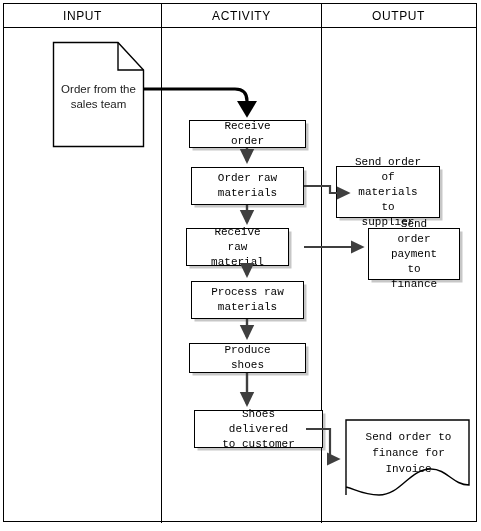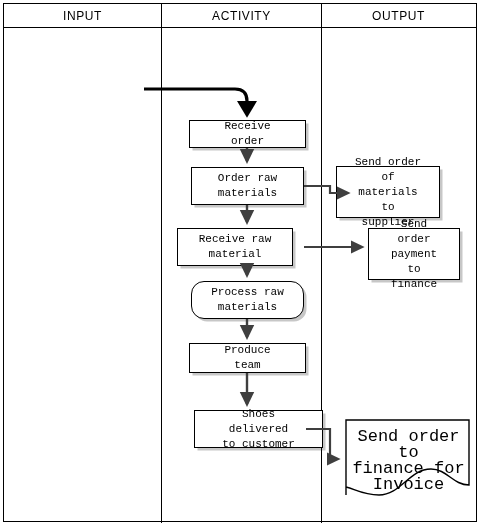--- a/index.html
+++ b/index.html
@@ -95,21 +95,21 @@
   
   .doc-wave {
     position: absolute;
   }
   .doc-wave .doc-label {
     position: absolute;
     left: 0;
     width: 100%;
     text-align: center;
     font-family: "Liberation Mono", monospace;
-    font-size: 17px;
+    font-size: 11px;
     line-height: 16px;
     color: #000;
     white-space: pre-line;
   }
 
   
   .connector {
     position: absolute;
     left: 0;
     top: 0;
@@ -128,33 +128,41 @@
     <div class="lane-header-row"></div>
 
     <div class="lane-header" style="left:0px;  width:157px;">INPUT</div>
     <div class="lane-header" style="left:318px; width:153px;">OUTPUT</div>
     <div class="lane-header" style="left:158px; width:159px;">ACTIVITY</div>
 
     <div class="lane-divider" style="left:157px;"></div>
     <div class="lane-divider" style="left:317px;"></div>
   </div>
 
+  <div class="doc-fold" style="left:50px; top:40px; width:97px; height:108px;">
+    <svg width="97" height="108" viewBox="0 0 97 108">
+      <path d="M3.5,106.5 L3.5,2.5 L68,2.5 L93.5,30 L93.5,106.5 Z" fill="#ffffff" stroke="#000000" stroke-width="1.4"></path>
+      <path d="M68,2.5 L68,30 L93.5,30" fill="none" stroke="#000000" stroke-width="1.4"></path>
+    </svg>
+    <div class="doc-label" style="top:42px;">Order from the
+sales team</div>
+  </div>
 
   <div class="proc-box" style="left:189px; top:120px; width:117px; height:28px;">Receive order</div>
 
   <div class="proc-box" style="left:191px; top:167px; width:113px; height:38px;">Order raw
 materials</div>
 
-  <div class="proc-box" style="left:177px; top:228px; width:116px; height:38px;">Receive raw
+  <div class="proc-box" style="left:186px; top:228px; width:103px; height:38px;">Receive raw
 material</div>
 
-  <div class="proc-box" style="left:191px; top:281px; width:113px; height:38px;border-radius:13px;">Process raw
+  <div class="proc-box" style="left:191px; top:281px; width:113px; height:38px;">Process raw
 materials</div>
 
-  <div class="proc-box" style="left:189px; top:343px; width:117px; height:30px;">Produce team</div>
+  <div class="proc-box" style="left:189px; top:343px; width:117px; height:30px;">Produce shoes</div>
 
   <div class="proc-box" style="left:194px; top:410px; width:129px; height:38px;">Shoes delivered
 to customer</div>
 
   <div class="proc-box" style="left:336px; top:166px; width:104px; height:52px;">Send order of
 materials to
 supplier</div>
 
   <div class="proc-box" style="left:368px; top:228px; width:92px; height:52px;">Send order
 payment to

